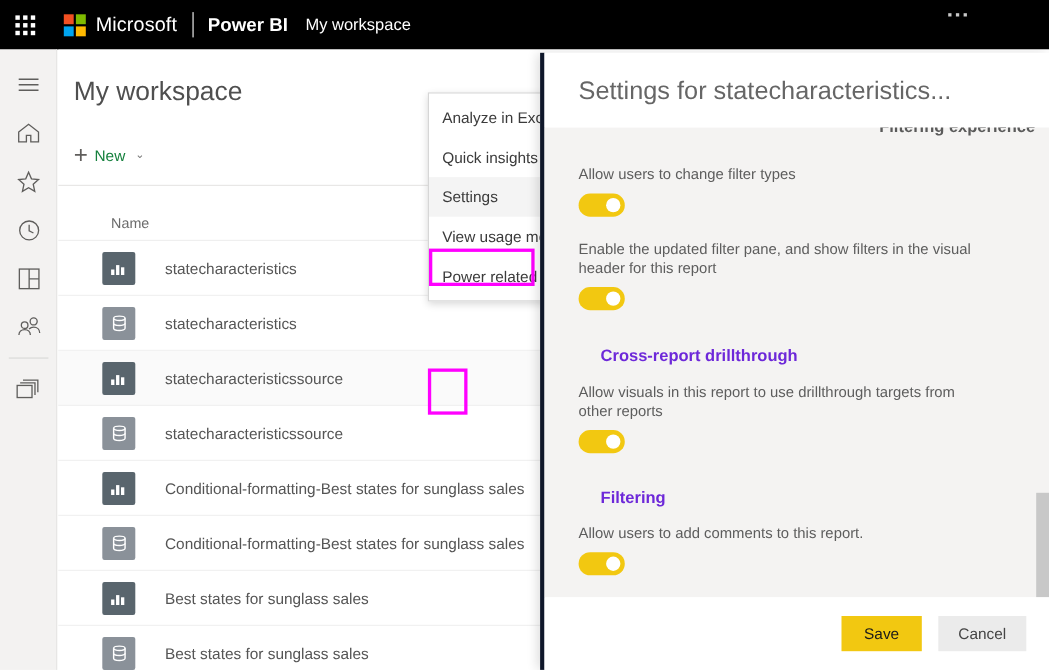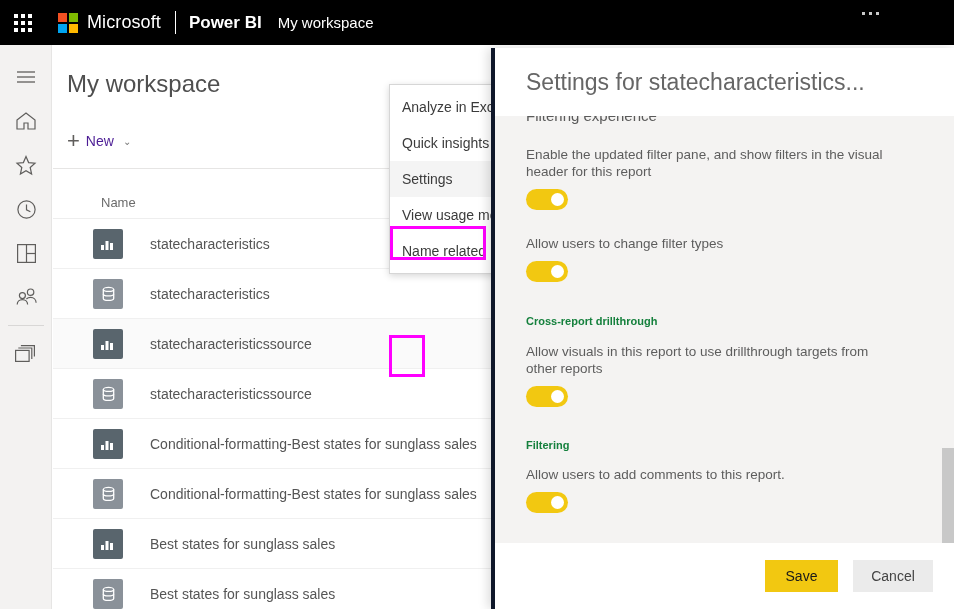--- a/index.html
+++ b/index.html
@@ -64,21 +64,21 @@
     background: #ffffff;
   }
   .page-title {
     position: absolute; left: 14px; top: 25px;
     font-size: 24px; color: #4f4f4f; font-weight: 400;
   }
   .newbar {
     position: absolute; left: 14px; top: 85px; display: flex; align-items: center; gap: 6px;
   }
   .plus-glyph { font-size: 22px; color: #605e5c; line-height: 1; font-weight: 300; }
-  .new-label { font-size: 14px; color: #4c1d95; }
+  .new-label { font-size: 14px; color: #15803d; }
   .chev { font-size: 10px; color: #777777; margin-left: 3px; }
   .toolbar-rule {
     position: absolute; left: 0; top: 123px; width: 901px; height: 1px; background: #e6e5e4;
   }
 
   
   .list { position: absolute; left: 0; top: 124px; width: 901px; }
   .list-head {
     height: 50px; display: flex; align-items: flex-end; padding-bottom: 8px;
     border-bottom: 1px solid #eeeeee;
@@ -141,25 +141,25 @@
     height: 68px; display: flex; align-items: center; padding-left: 31px;
     background: #ffffff;
   }
   .dlg-title { font-size: 23px; color: #666666; font-weight: 400; white-space: nowrap; }
   .dlg-body {
     position: absolute; left: 0; top: 68px; width: 463px; height: 427px;
     background: #f4f3f2; overflow: hidden;
   }
   .dlg-scrollarea { position: absolute; left: 0; top: 0; width: 446px; padding: 0 0 0 31px; }
   .cut-heading {
-    font-size: 15px; color: #5a5a5a; font-weight: normal;
-    margin-top: -9px; height: 18px; overflow: hidden;
+    font-size: 15px; color: #5a5a5a; font-weight: bold;
+    margin-top: -9px; height: 18px; overflow: hidden; text-align: right;
   }
   .sec-heading {
-    font-size: 11px; color: #15803d; font-weight: bold; margin-top: 0;
+    font-size: 15px; color: #6d28d9; font-weight: bold; margin-top: 0; margin-left: 20px;
   }
   .sec-desc {
     font-size: 13.5px; color: #5d5d5d; line-height: 17px; max-width: 375px;
   }
   .toggle {
     width: 42px; height: 21px; border-radius: 11px; background: #f2c811;
     position: relative; margin-top: 9px;
   }
   .toggle .knob {
     position: absolute; right: 4px; top: 4px; width: 13px; height: 13px;
@@ -411,46 +411,46 @@
         <span class="row-name">Best states for sunglass sales</span>
       </div>
     </div>
   </div>
 
   <div class="ctxmenu">
     <div class="ctx-item">Analyze in Exc</div>
     <div class="ctx-item">Quick insights</div>
     <div class="ctx-item selected">Settings</div>
     <div class="ctx-item">View usage me</div>
-    <div class="ctx-item">Name related</div>
+    <div class="ctx-item">Power related</div>
   </div>
 
   <div class="hl" style="left:390px; top:226px; width:96px; height:34px;"></div>
 
   <div class="hl" style="left:389px; top:335px; width:36px; height:42px;"></div>
 
   <div class="dialog">
     <div class="dlg-header">
       <span class="dlg-title">Settings for statecharacteristics...</span>
     </div>
 
     <div class="dlg-body">
       <div class="dlg-scrollarea">
 
         <div class="cut-heading">Filtering experience</div>
 
-        <div class="block" style="margin-top:21px;">
-          <div class="sec-desc">Enable the updated filter pane, and show filters in the visual header for this report</div>
+        <div class="block" style="margin-top:25px;">
+          <div class="sec-desc">Allow users to change filter types</div>
           <div class="toggle">
               <span class="knob"></span>
             </div>
         </div>
 
-        <div class="block" style="margin-top:25px;">
-          <div class="sec-desc">Allow users to change filter types</div>
+        <div class="block" style="margin-top:21px;">
+          <div class="sec-desc">Enable the updated filter pane, and show filters in the visual header for this report</div>
           <div class="toggle">
               <span class="knob"></span>
             </div>
         </div>
 
         <div class="block" style="margin-top:33px;">
           <div class="sec-heading">Cross-report drillthrough</div>
           <div class="sec-desc" style="margin-top:16px;">Allow visuals in this report to use drillthrough targets from other reports</div>
           <div class="toggle">
               <span class="knob"></span>

